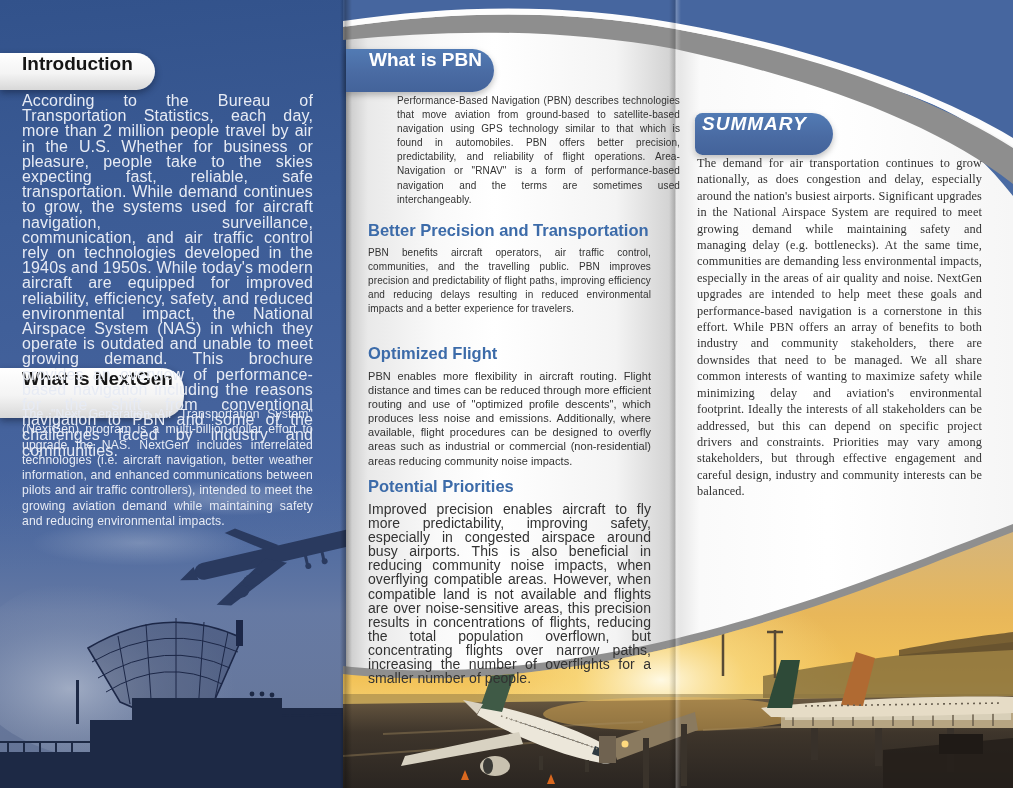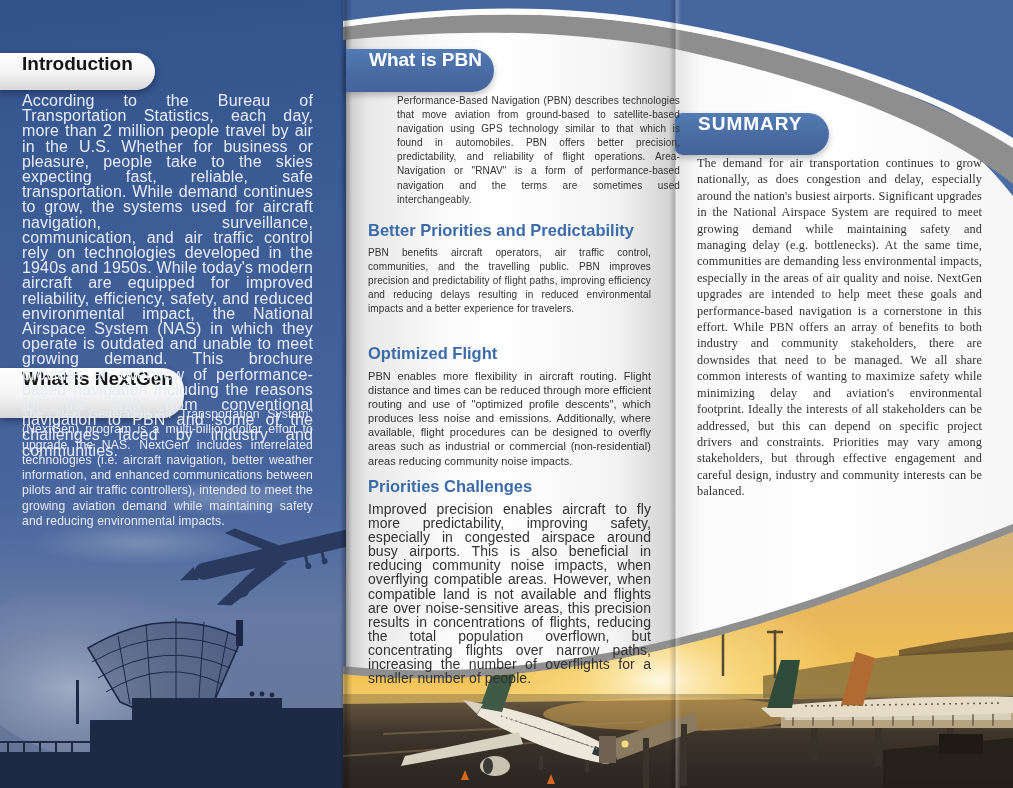--- a/index.html
+++ b/index.html
@@ -33,22 +33,22 @@
   .pill{position:absolute;z-index:8;display:flex;font-weight:bold;margin-top:16px;}
   .pill-white{background:linear-gradient(180deg,#ffffff 0%,#f4f4f4 55%,#d8d8d8 100%);
     color:#151515;border-radius:0 22px 22px 0;
     box-shadow:0 3px 7px rgba(10,20,40,.45);}
   .pill-blue{background:linear-gradient(180deg,#527bb4 0%,#4a6ba3 55%,#43639a 100%);
     color:#fff;box-shadow:0 3px 6px rgba(0,0,0,.25);}
   #pill-intro{left:0;top:37px;width:133px;height:37px;font-size:19px;padding-left:22px;}
   #pill-nextgen{left:0;top:352px;width:162px;height:50px;font-size:19px;padding-left:22px;}
   #pill-pbn{left:346px;top:33px;width:125px;height:43px;font-size:19px;
             padding-left:23px;border-radius:0 26px 26px 0;}
-  #pill-summary{left:675px;top:97px;width:131px;height:42px;font-size:19px;
-            letter-spacing:1px;padding-left:23px;border-radius:9px 26px 26px 9px;}
+  #pill-summary{left:695px;top:97px;width:131px;height:42px;font-size:19px;
+            letter-spacing:1px;padding-left:7px;border-radius:9px 26px 26px 9px;font-style:italic;}
 
   
   .body-text{position:absolute;z-index:8;text-align:justify;}
   .light-text{color:#e7ebf4;}
   .dark-text{color:#323232;}
   #intro-body{left:22px;top:93px;width:291px;font-size:16px;line-height:15.2px;letter-spacing:.15px;}
   #nextgen-body{left:22px;top:407px;width:291px;font-size:12.2px;line-height:15.3px;letter-spacing:.1px;}
   #pbn-body{left:368px;top:94px;width:283px;font-size:10px;line-height:14.1px;letter-spacing:.12px;margin-left:29px;}
   .mid-heading{position:absolute;z-index:8;left:368px;color:#3c6ba9;font-weight:bold;font-size:16.5px;}
   #sec0-h{top:221px;} #sec0-b{left:368px;top:246px;width:283px;font-size:10px;line-height:14.1px;letter-spacing:.12px;}
@@ -275,23 +275,23 @@
   <div class="pill pill-blue" id="pill-summary">
     <span>SUMMARY</span>
   </div>
 
   <div class="body-text light-text" id="intro-body">According to the Bureau of Transportation Statistics, each day, more than 2 million people travel by air in the U.S.  Whether for business or pleasure, people take to the skies expecting fast, reliable, safe transportation. While demand continues to grow, the systems used for aircraft navigation, surveillance, communication, and air traffic control rely on technologies developed in the 1940s and 1950s.   While today's modern aircraft are equipped for improved reliability, efficiency, safety, and reduced environmental impact, the National Airspace System (NAS) in which they operate is outdated and unable to meet growing demand. This brochure provides an overview of performance-based navigation including the reasons for the shift from conventional navigation to PBN and some of the challenges faced by industry and communities.</div>
 
   <div class="body-text light-text" id="nextgen-body">The "Next Generation Air Transportation System" (NextGen) program is a multi-billion-dollar effort to upgrade the NAS. NextGen includes interrelated technologies (i.e. aircraft navigation, better weather information, and enhanced communications between pilots and air traffic controllers), intended to meet the growing aviation demand while maintaining safety and reducing environmental impacts.</div>
 
   <div class="body-text dark-text" id="pbn-body">Performance-Based Navigation (PBN) describes technologies that move aviation from ground-based to satellite-based navigation using GPS technology similar to that which is found in automobiles. PBN offers better precision, predictability, and reliability of flight operations. Area-Navigation or "RNAV" is a form of performance-based navigation and the terms are sometimes used interchangeably.</div>
 
-  <div class="mid-heading" id="sec0-h">Better Priorities and Predictability</div>
+  <div class="mid-heading" id="sec0-h">Better Precision and Transportation</div>
   <div class="body-text dark-text" id="sec0-b">PBN benefits aircraft operators, air traffic control, communities, and the travelling public.  PBN improves precision and predictability of flight paths, improving efficiency and reducing delays resulting in reduced environmental impacts and a better experience for travelers.</div>
 
   <div class="mid-heading" id="sec1-h">Optimized Flight</div>
   <div class="body-text dark-text" id="sec1-b">PBN enables more flexibility in aircraft routing.  Flight distance and times can be reduced through more efficient routing and use of "optimized profile descents", which produces less noise and emissions. Additionally, where available, flight procedures can be designed to overfly areas such as industrial or commercial (non-residential) areas reducing community noise impacts.</div>
 
-  <div class="mid-heading" id="sec2-h">Priorities Challenges</div>
+  <div class="mid-heading" id="sec2-h">Potential Priorities</div>
   <div class="body-text dark-text" id="sec2-b">Improved precision enables aircraft to fly more predictability, improving safety, especially in congested airspace around busy airports. This is also beneficial in reducing community noise impacts, when overflying compatible areas. However, when compatible land is not available and flights are over noise-sensitive areas, this precision results in concentrations of flights, reducing the total population overflown, but concentrating flights over narrow paths, increasing the number of overflights for a smaller number of people.</div>
 
   <div class="body-text dark-text" id="summary-body">The demand for air transportation continues to grow nationally, as does congestion and delay, especially around the nation's busiest airports.  Significant upgrades in the National Airspace System are required to meet growing demand while maintaining safety and managing delay (e.g. bottlenecks). At the same time, communities are demanding less environmental impacts, especially in the areas of air quality and noise.  NextGen upgrades are intended to help meet these goals and performance-based navigation is a cornerstone in this effort.  While PBN offers an array of benefits to both industry and community stakeholders, there are downsides that need to be managed.  We all share common interests of wanting to maximize safety while minimizing delay and aviation's environmental footprint. Ideally the interests of all stakeholders can be addressed, but this can depend on specific project drivers and constraints. Priorities may vary among stakeholders, but through effective engagement and careful design, industry and community interests can be balanced.</div>
 </div>
 
 </body></html>

